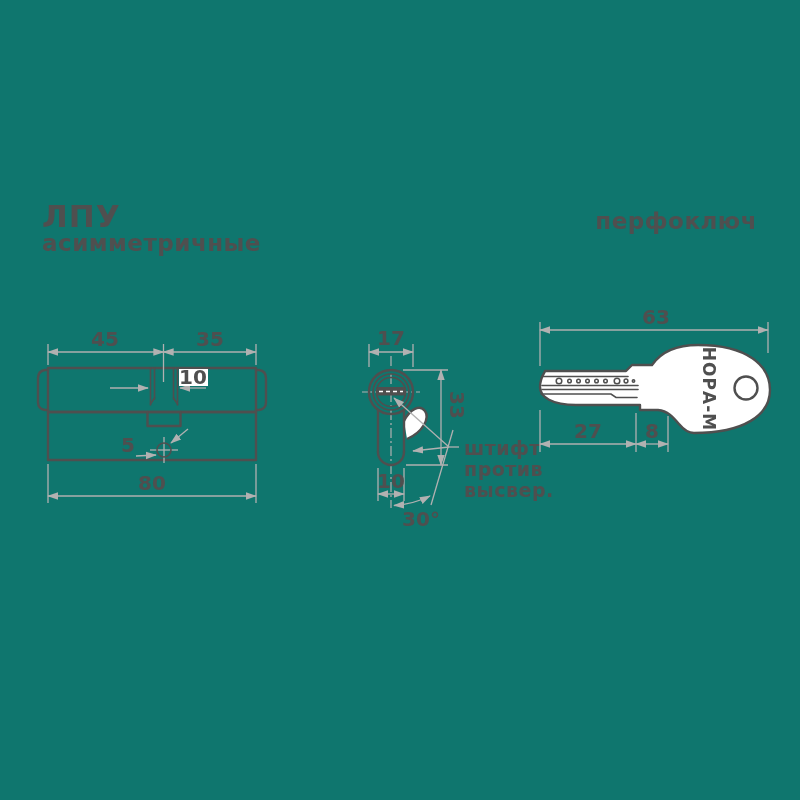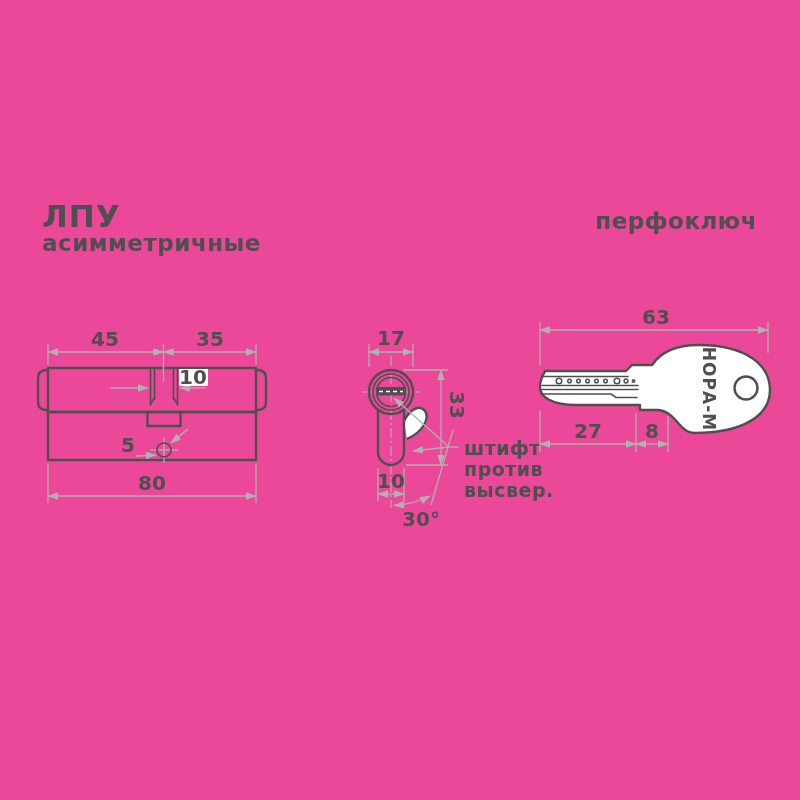--- a/index.html
+++ b/index.html
@@ -1,16 +1,16 @@
 <!DOCTYPE html>
 <html><head>
 <meta charset="utf-8">
 <style>
   html,body{margin:0;padding:0;background:#ffffff;}
-  .page{position:relative;width:800px;height:800px;background:#ec4899;overflow:hidden;
+  .page{position:relative;width:800px;height:800px;background:#0f766e;overflow:hidden;
         font-family:"DejaVu Sans", sans-serif;}
   svg{position:absolute;left:0;top:0;}
   
   .outline{stroke:#4f4f4f;stroke-width:2.4;fill:none;stroke-linejoin:round;stroke-linecap:round;}
   .outline-thin{stroke:#4f4f4f;stroke-width:1.6;fill:none;stroke-linecap:round;}
   .outline-fill{stroke:#4f4f4f;stroke-width:2.4;fill:#ffffff;stroke-linejoin:round;}
   .dim{stroke:#b1b1b1;stroke-width:1.3;fill:none;}
   .cline{stroke:#b1b1b1;stroke-width:1.2;fill:none;stroke-dasharray:10 3 2 3;}
   
   .dim-num{font-family:"DejaVu Sans", sans-serif;font-size:20px;font-weight:bold;fill:#4f4f4f;}

